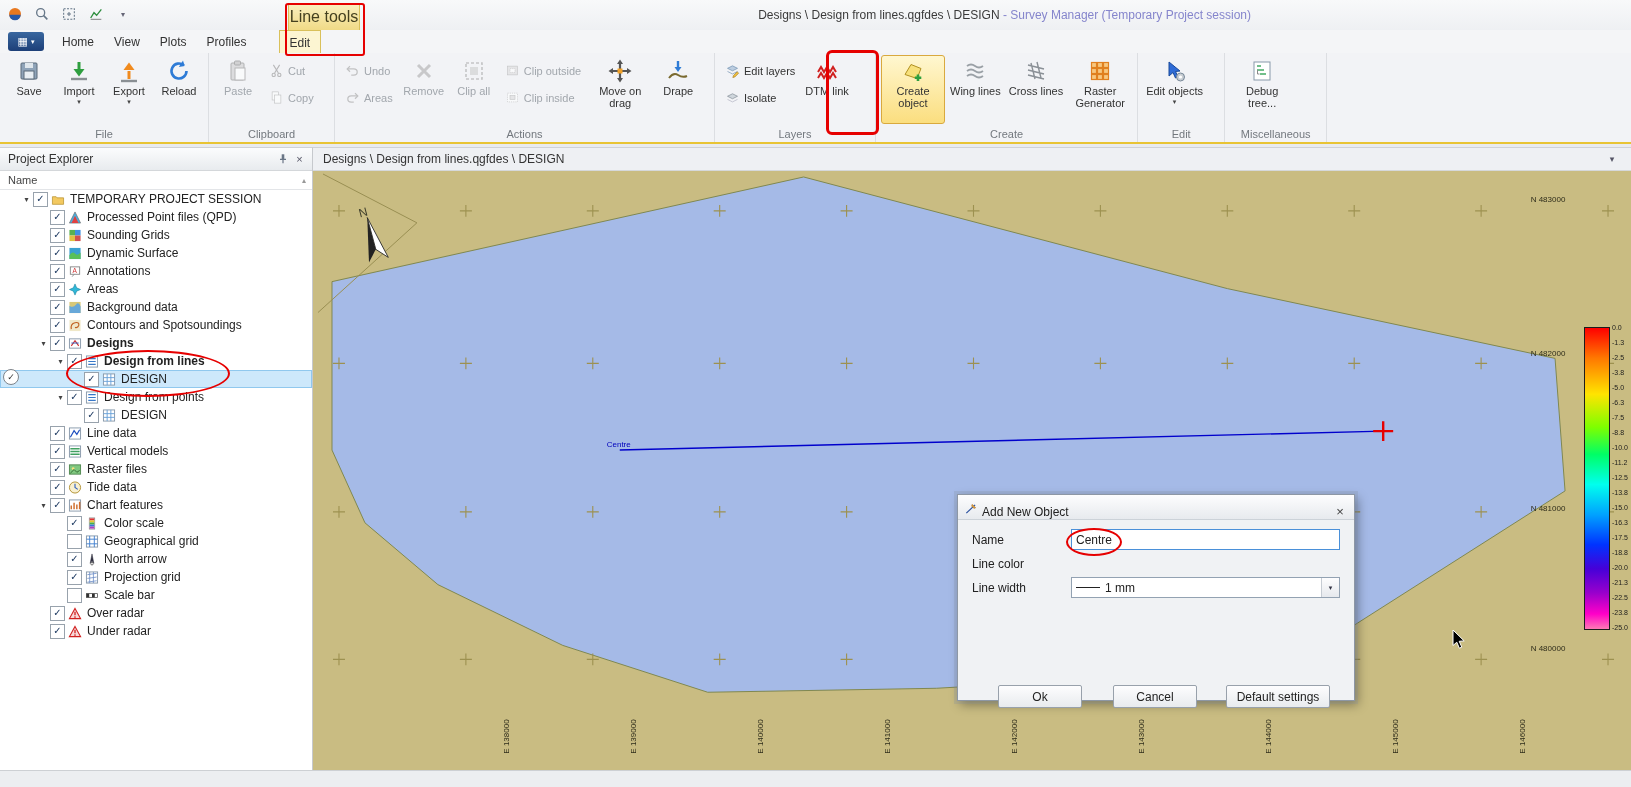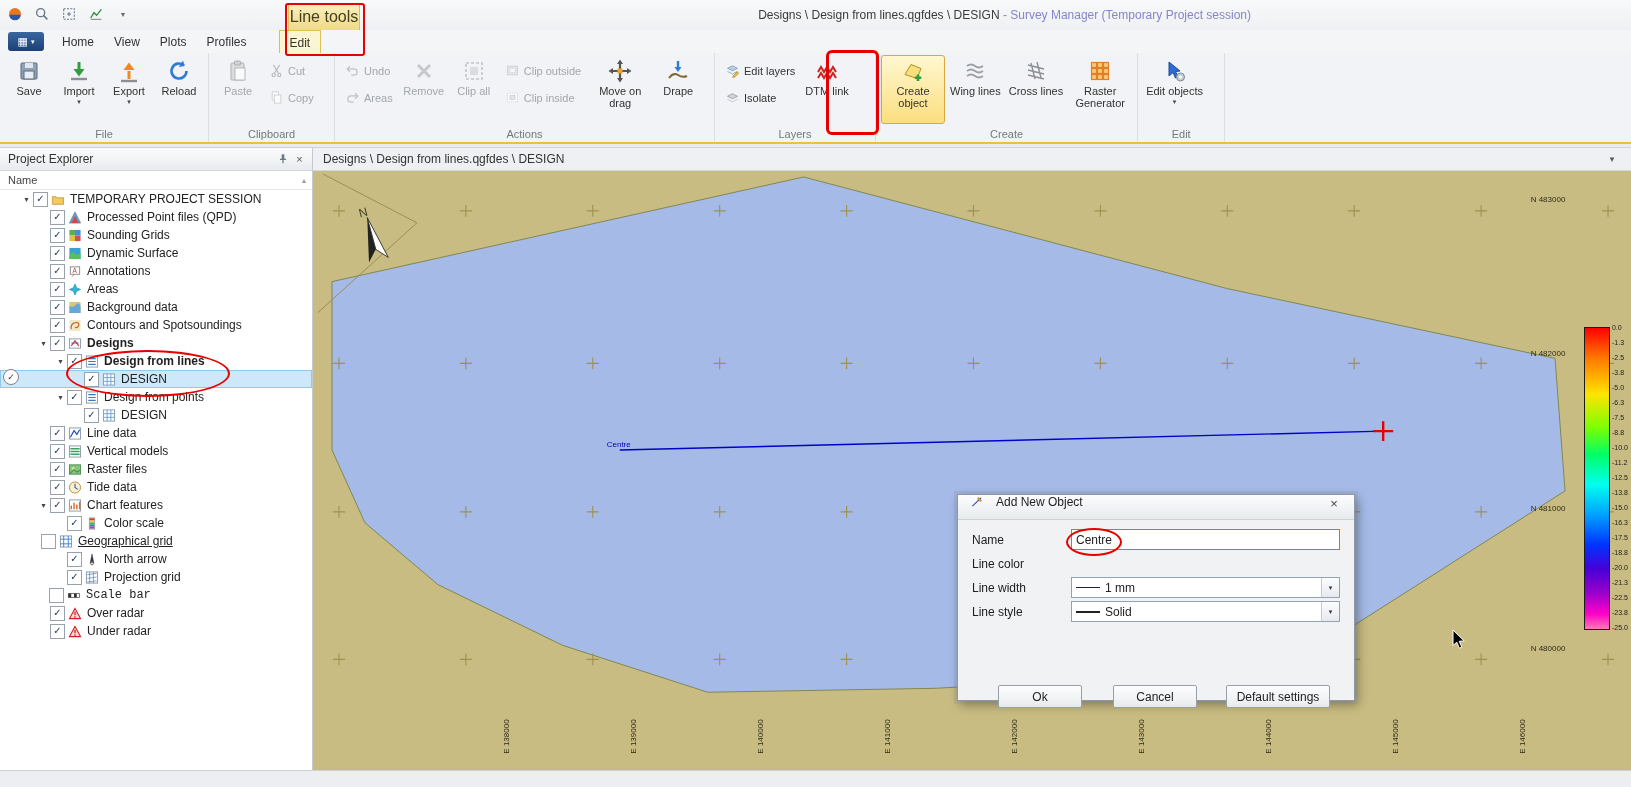--- a/index.html
+++ b/index.html
@@ -65,21 +65,21 @@
   #map-svg{position:absolute;left:0;top:0;width:100%;height:100%}
   .n-label{position:absolute;font-size:8px;color:#2e2c1a;width:62px;text-align:center;z-index:5}
   .e-label{position:absolute;font-size:8px;color:#2e2c1a;width:60px;height:11px;text-align:center;transform:rotate(-90deg);z-index:5}
   #colorbar{position:absolute;left:1271px;top:156px;width:24px;height:301px;border:1px solid #1c1c1c;z-index:4;
     background:linear-gradient(180deg,#ff0000 0%,#ff7800 10%,#ffe400 22%,#7dff00 33%,#00ff66 42%,#00ffee 52%,#00a2ff 62%,#0033ff 72%,#4600d8 80%,#9900cc 88%,#ff00c8 95%,#ff7ab4 100%)}
   .cb-label{position:absolute;font-size:7px;color:#1c1c1c;z-index:5;width:26px}
   .statusbar{position:absolute;left:0;bottom:0;width:100%;height:16px;background:#eceef1;border-top:1px solid #cdd0d4}
   
   .dialog{position:absolute;left:957px;top:494px;width:396px;height:205px;background:#f0f2f4;border:1px solid #8d97a5;
           box-shadow:0 0 0 3px rgba(130,145,160,.25),3px 4px 10px rgba(0,0,0,.35);z-index:50}
-  .dlg-title{height:24px;display:flex;align-items:flex-start;gap:12px;padding:0 12px;background:linear-gradient(#fdfdfe,#e7eaee);
+  .dlg-title{height:24px;display:flex;align-items:flex-end;gap:4px;padding:0 6px;background:linear-gradient(#fdfdfe,#e7eaee);
              border-bottom:1px solid #ccd2d8;font-size:12px;color:#222}
   .dlg-close{margin-left:auto;width:16px;height:16px;display:flex;align-items:center;justify-content:center;font-size:13px;color:#444}
   .dlg-body{position:relative;padding:10px 14px}
   .dlg-row{display:flex;align-items:center;height:19px;margin-bottom:5px}
   .dlg-label{width:99px;font-size:12px;color:#222;flex:none}
   .dlg-input{flex:1;height:19px;border:1px solid #4a90d9;background:#fff;display:flex;align-items:center;padding:0 4px;font-size:12px}
   .dlg-combo{flex:1;height:19px;border:1px solid #93a2b2;background:#fff;display:flex;align-items:center;padding-left:4px;
              font-size:12px;position:relative;gap:5px}
   .combo-caret{position:absolute;right:0;top:0;bottom:0;width:17px;border-left:1px solid #c6ccd3;
                background:linear-gradient(#fdfdfe,#e6e9ed);display:flex;align-items:center;justify-content:center;font-size:7px;color:#334}
@@ -344,20 +344,31 @@
         <span class="ic24"><svg viewBox="0 0 24 24" width="24" height="24">
             <path d="M6 3 L6 17 L10 13.5 L12.5 19 L15 17.8 L12.5 12.5 L17 12 Z" fill="#2e6bd6" stroke="#1a4a9a"></path>
             <circle cx="17.5" cy="18" r="4" fill="#c8cdd2" stroke="#778899"></circle>
             <circle cx="17.5" cy="18" r="1.6" fill="#fff"></circle>
           </svg></span>
         <span class="lbl">Edit objects</span>
         <span class="caret">▾</span>
       </div>
       <div class="rb-glabel">Edit</div>
     </div>
+    <div class="rb-group" style="min-width: 91px;">
+      <div class="rb-lbtn">
+        <span class="ic24"><svg viewBox="0 0 24 24" width="24" height="24">
+            <rect x="4" y="3" width="16" height="18" fill="#fff" stroke="#8899aa"></rect>
+            <path d="M7 7 h4 M7 11 h7 M10 15 h6" stroke="#44aa66" stroke-width="1.6"></path>
+            <path d="M7.5 11 v4 h2" fill="none" stroke="#888"></path>
+          </svg></span>
+        <span class="lbl">Debug tree...</span>
+      </div>
+      <div class="rb-glabel">Miscellaneous</div>
+    </div>
   </div>
 
 <div class="explorer">
   <div class="exp-header">
     <span>Project Explorer</span>
     <span class="sp"></span>
     <span class="exp-hicon">
         <svg width="12" height="12" viewBox="0 0 14 14">
           <rect x="5.5" y="1.5" width="3" height="5.5" fill="#6a7686"></rect>
           <path d="M3.5 7.5 h7 M7 7.5 v4.5" stroke="#6a7686" stroke-width="1.4" fill="none"></path>
@@ -580,21 +591,21 @@
             <rect x="4" y="1" width="6" height="12" fill="#fff" stroke="#666" stroke-width="0.6"></rect>
             <rect x="4.5" y="1.5" width="5" height="2.2" fill="#e03030"></rect>
             <rect x="4.5" y="3.7" width="5" height="2.2" fill="#e8c830"></rect>
             <rect x="4.5" y="5.9" width="5" height="2.2" fill="#48b048"></rect>
             <rect x="4.5" y="8.1" width="5" height="2.2" fill="#3878d8"></rect>
             <rect x="4.5" y="10.3" width="5" height="2.2" fill="#b040c0"></rect>
           </svg>
         </span>
         <span class="lbl-t">Color scale</span>
       </div>
-      <div class="tree-row" style="padding-left: 28px; text-decoration: underline;">
+      <div class="tree-row" style="padding-left: 54px;">
         <span class="tw"></span>
         <span class="cb"></span>
         <span class="mini">
           <svg viewBox="0 0 14 14" width="14" height="13">
             <rect x="1" y="1" width="12" height="12" fill="#fff" stroke="#8899aa"></rect>
             <path d="M1 4.5 h12 M1 9.5 h12 M4.5 1 v12 M9.5 1 v12" stroke="#4080d0"></path>
           </svg>
         </span>
         <span class="lbl-t">Geographical grid</span>
       </div>
@@ -613,21 +624,21 @@
         <span class="tw"></span>
         <span class="cb">✓</span>
         <span class="mini">
           <svg viewBox="0 0 14 14" width="14" height="13">
             <rect x="1" y="1" width="12" height="12" fill="#fff" stroke="#8899aa"></rect>
             <path d="M2 4 L12 2.5 M2 8 L12 6.5 M2 12 L12 10.5 M4.5 1 v12 M8.5 1 v12" stroke="#7090c8" stroke-width="0.9"></path>
           </svg>
         </span>
         <span class="lbl-t">Projection grid</span>
       </div>
-      <div class="tree-row" style="padding-left: 36px; font-family: Liberation Mono, monospace;">
+      <div class="tree-row" style="padding-left: 54px;">
         <span class="tw"></span>
         <span class="cb"></span>
         <span class="mini">
           <svg viewBox="0 0 14 14" width="14" height="13">
             <rect x="1" y="5" width="12" height="4" fill="#fff" stroke="#444" stroke-width="0.8"></rect>
             <rect x="1" y="5" width="3" height="4" fill="#333"></rect>
             <rect x="7" y="5" width="3" height="4" fill="#333"></rect>
           </svg>
         </span>
         <span class="lbl-t">Scale bar</span>
@@ -742,28 +753,20 @@
         <span class="dlg-label">Line color</span>
       </div>
       <div class="dlg-row">
         <span class="dlg-label">Line width</span>
         <div class="dlg-combo">
           <span class="gl"></span>
           <span>1 mm</span>
           <span class="combo-caret">▾</span>
         </div>
       </div>
-      <div class="dlg-row">
-        <span class="dlg-label">Line style</span>
-        <div class="dlg-combo">
-          <span class="gl thick"></span>
-          <span>Solid</span>
-          <span class="combo-caret">▾</span>
-        </div>
-      </div>
       <div class="dlg-btn" style="left: 40px; width: 82px;">Ok</div>
       <div class="dlg-btn" style="left: 155px; width: 82px;">Cancel</div>
       <div class="dlg-btn" style="left: 268px; width: 102px;">Default settings</div>
     </div>
 </div>
 
 <div class="anno" id="anno-linetools"></div>
 <div class="anno" id="anno-create"></div>
 <div class="anno" id="anno-tree"></div>
 <div class="anno" id="anno-name"></div>

